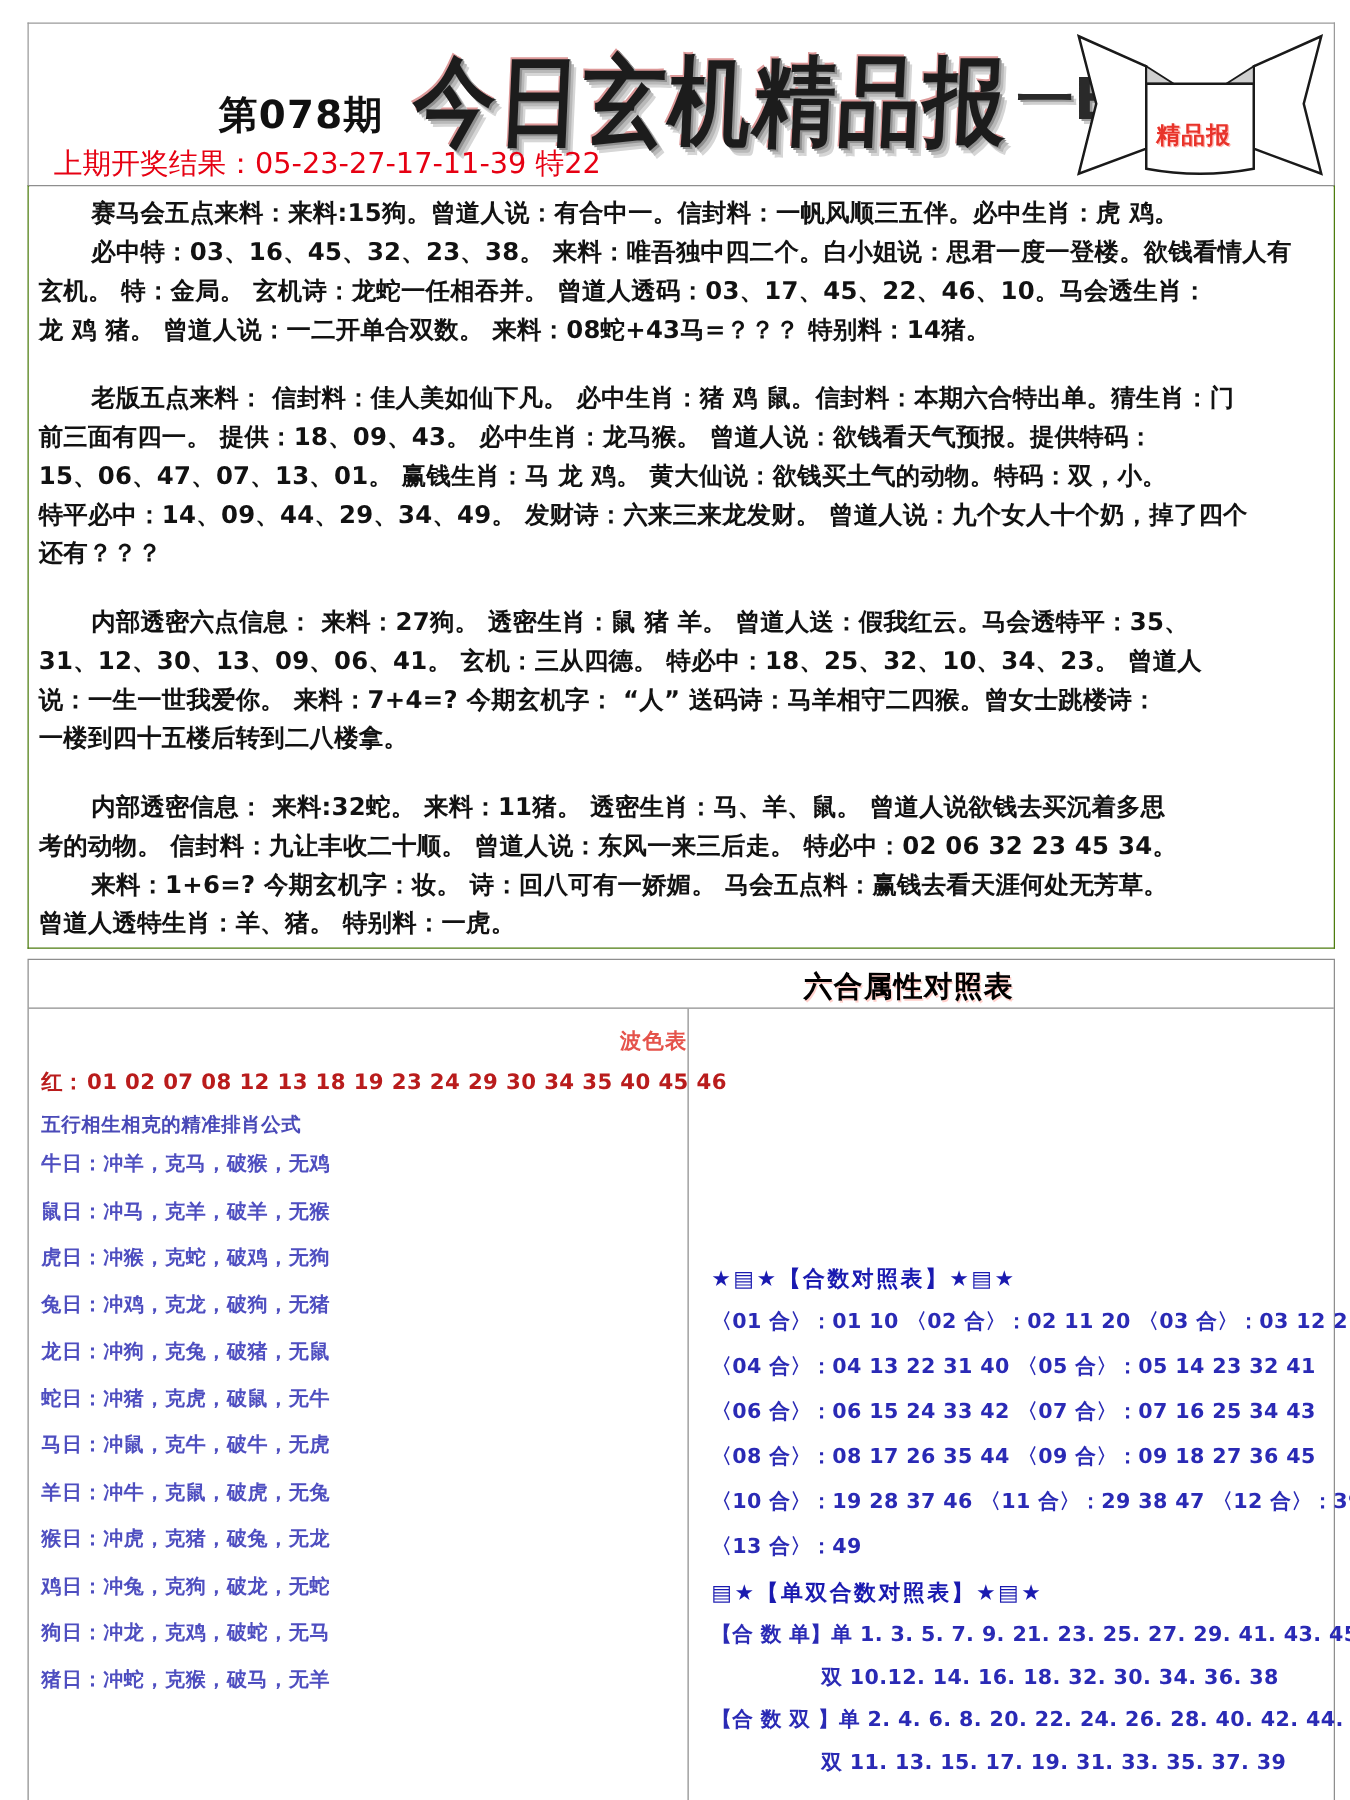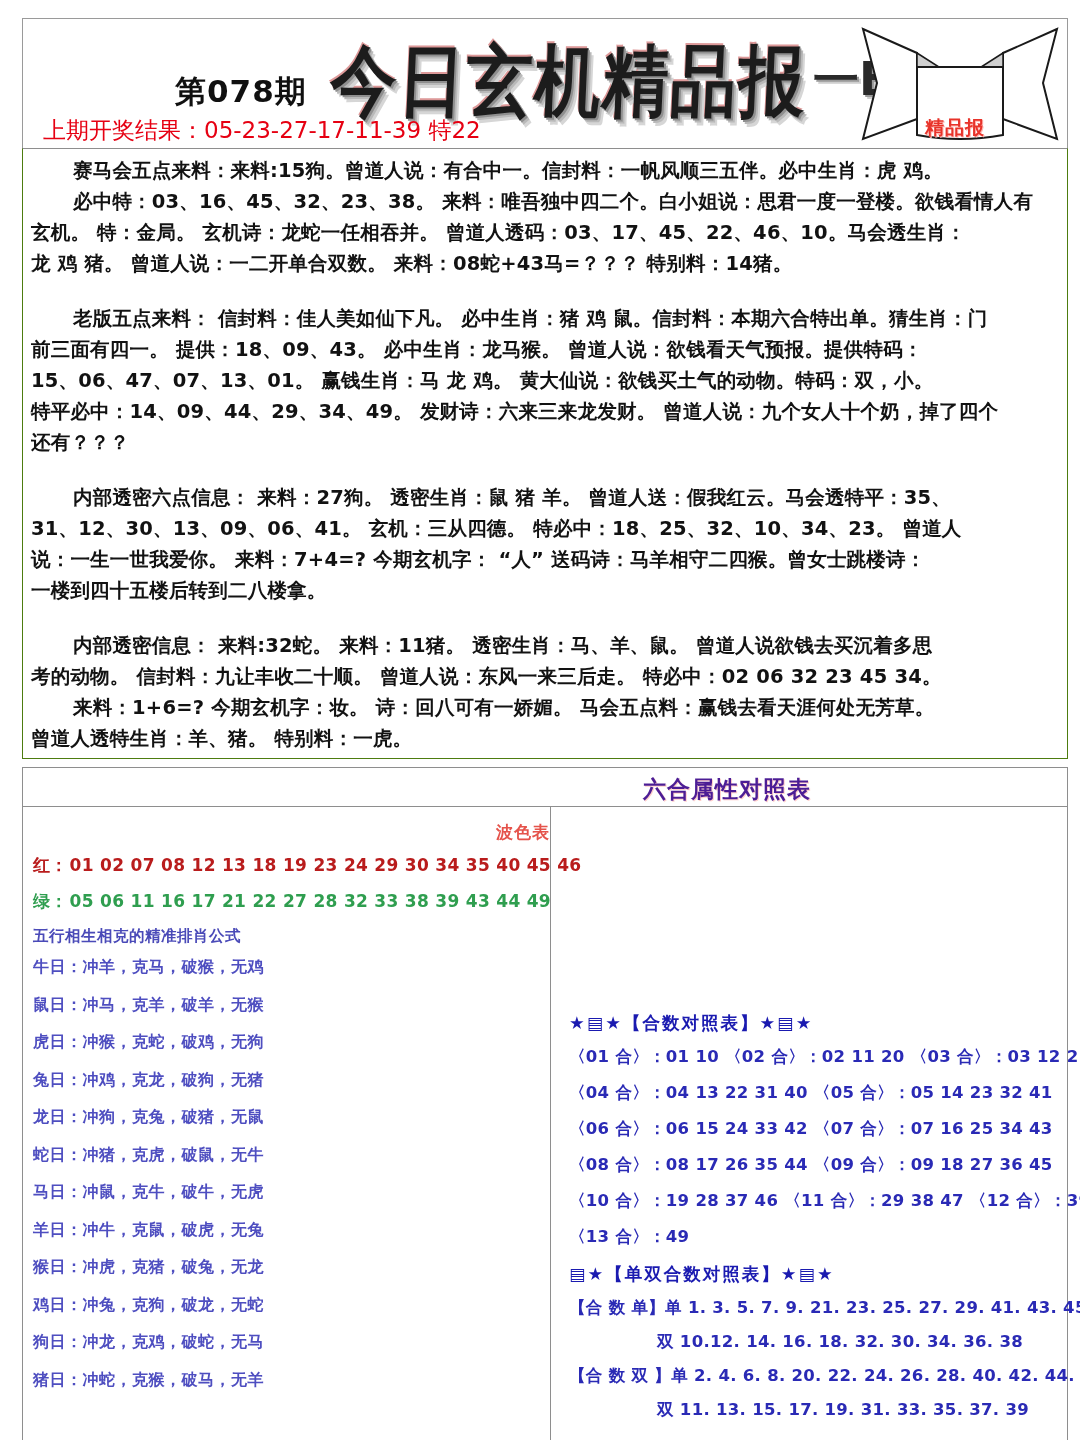--- a/index.html
+++ b/index.html
@@ -76,21 +76,20 @@
   }
   .ribbon-label {
     position: absolute;
     left: 70px;
     top: 72px;
     font-size: 19px;
     font-weight: 700;
     color: #e8332a;
     letter-spacing: 1px;
     text-shadow: 1px 1px 0 #ffb8b3;
-    margin-top: 20px;
   }
   .last-result {
     position: absolute;
     left: 20px;
     top: 96px;
     font-size: 23px;
     font-weight: 400;
     color: #e60012;
     white-space: nowrap;
   }
@@ -131,21 +130,21 @@
     border-bottom: 1px solid #8e8e8e;
     height: 38px;
     position: relative;
   }
   .table-title {
     position: absolute;
     left: 620px;
     top: 6px;
     font-size: 23px;
     font-weight: 800;
-    color: #4c1d95;
+    color: #000000;
     letter-spacing: 1px;
     text-shadow: 1px 1px 0 #ffd0cb;
   }
   .table-body {
     display: flex;
     min-height: 610px;
   }
   .col-left {
     width: 528px;
     border-right: 1px solid #8e8e8e;
@@ -289,23 +288,20 @@
     <div class="table-title">六合属性对照表</div>
   </div>
 
   <div class="table-body">
 
     <div class="col-left">
       <div class="wave-title">波色表</div>
 
       <div class="wave-row wave-red">
         <span class="lbl">红：</span><span>01 02 07 08 12 13 18 19 23 24 29 30 34 35 40 45 46</span>
-      </div>
-      <div class="wave-row wave-green">
-        <span class="lbl">绿：</span><span>05 06 11 16 17 21 22 27 28 32 33 38 39 43 44 49</span>
       </div>
 
       <div class="formula-title">五行相生相克的精准排肖公式</div>
 
       <div class="zodiac-line">牛日：冲羊，克马，破猴，无鸡</div>
       <div class="zodiac-line">鼠日：冲马，克羊，破羊，无猴</div>
       <div class="zodiac-line">虎日：冲猴，克蛇，破鸡，无狗</div>
       <div class="zodiac-line">兔日：冲鸡，克龙，破狗，无猪</div>
       <div class="zodiac-line">龙日：冲狗，克兔，破猪，无鼠</div>
       <div class="zodiac-line">蛇日：冲猪，克虎，破鼠，无牛</div>

